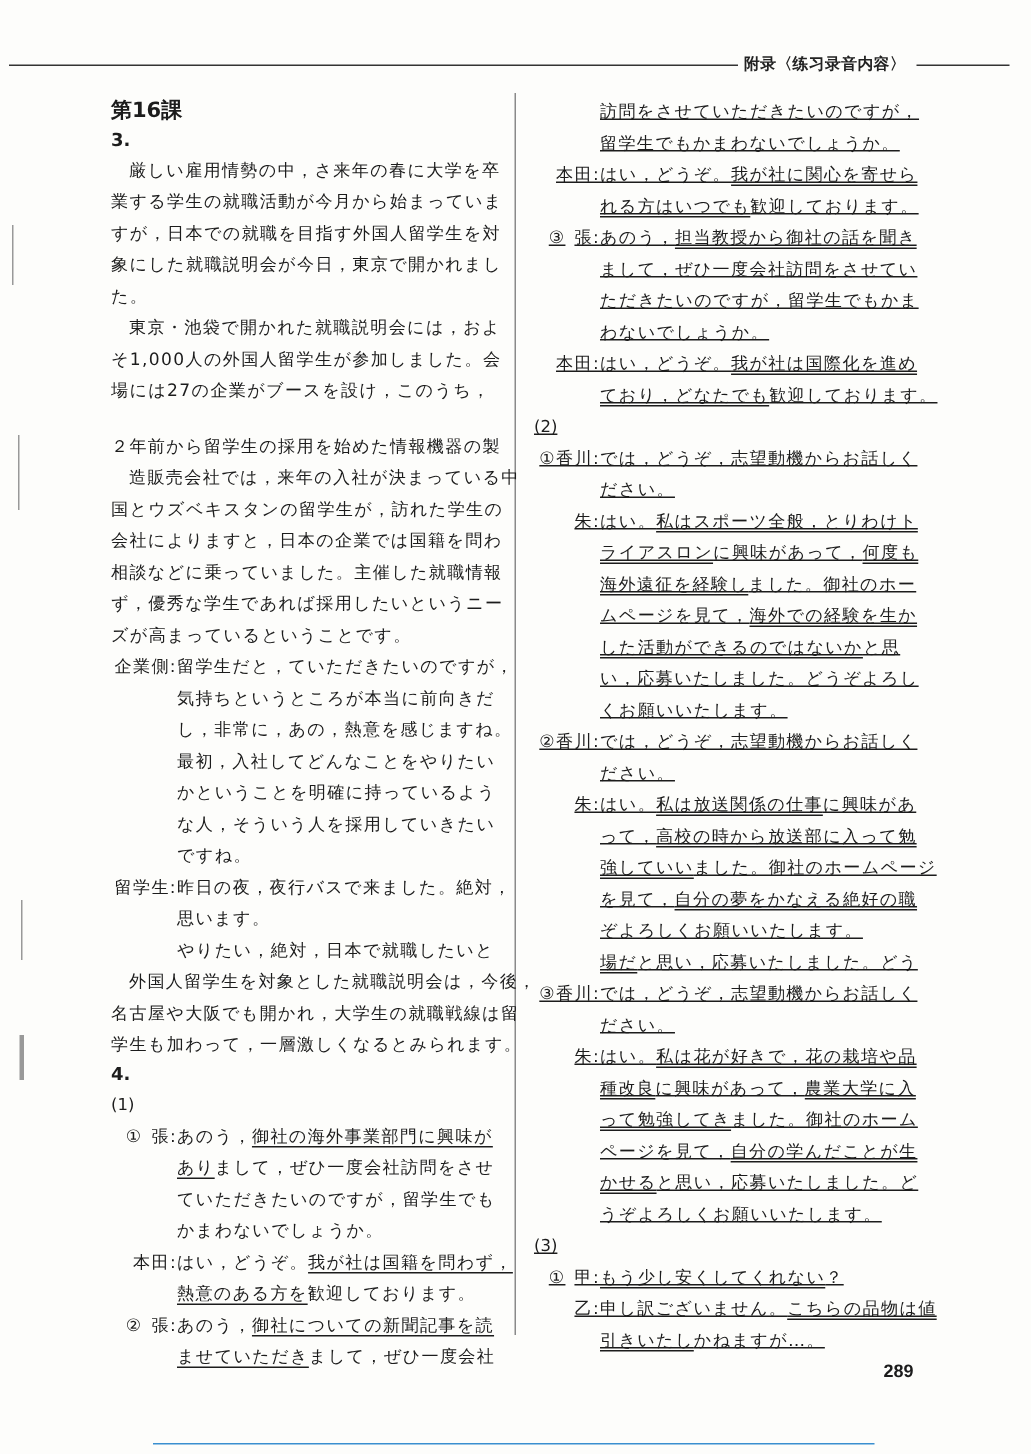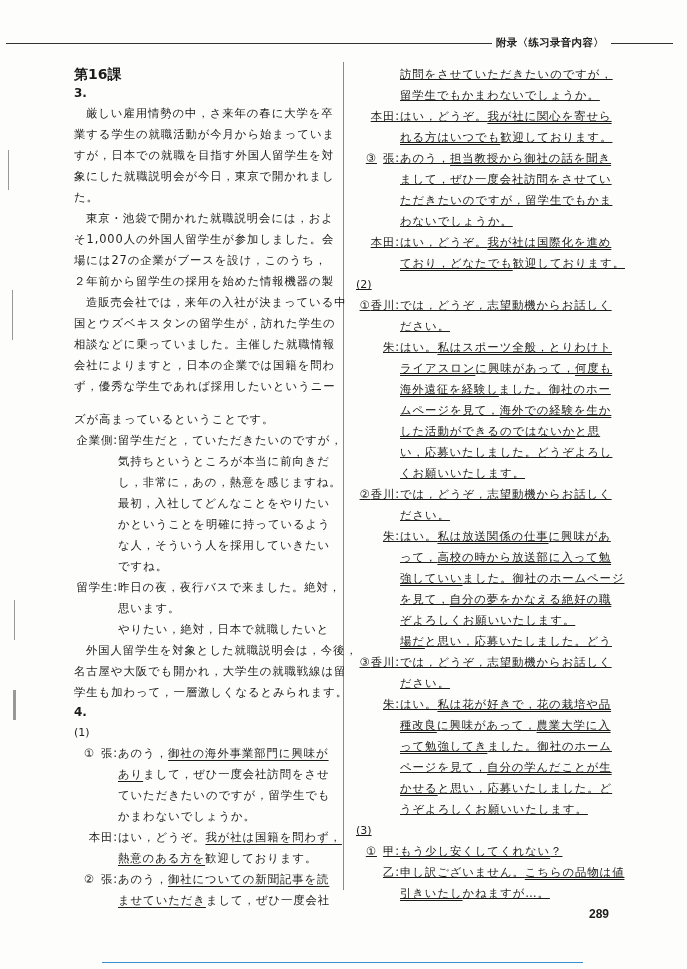--- a/index.html
+++ b/index.html
@@ -47,27 +47,27 @@
       <span class="line" style="text-indent: 1.05em;">厳しい雇用情勢の中，さ来年の春に大学を卒</span>
       <span class="line" style="text-indent: 0px;">業する学生の就職活動が今月から始まっていま</span>
       <span class="line" style="text-indent: 0px;">すが，日本での就職を目指す外国人留学生を対</span>
       <span class="line" style="text-indent: 0px;">象にした就職説明会が今日，東京で開かれまし</span>
       <span class="line" style="text-indent: 0px;">た。</span>
     </div>
   <div class="para" style="text-indent: 0px;">
       <span class="line" style="text-indent: 1.05em;">東京・池袋で開かれた就職説明会には，およ</span>
       <span class="line" style="text-indent: 0px;">そ1,000人の外国人留学生が参加しました。会</span>
       <span class="line" style="text-indent: 0px;">場には27の企業がブースを設け，このうち，</span>
-      <span class="line" style="text-indent: 0px;">２年前から留学生の採用を始めた情報機器の製</span>
+      <span class="line" style="text-indent: 0px; margin-top: 16px;">２年前から留学生の採用を始めた情報機器の製</span>
       <span class="line" style="text-indent: 0px; margin-left: 12px;">造販売会社では，来年の入社が決まっている中</span>
       <span class="line" style="text-indent: 0px;">国とウズベキスタンの留学生が，訪れた学生の</span>
+      <span class="line" style="text-indent: 0px;">会社によりますと，日本の企業では国籍を問わ</span>
       <span class="line" style="text-indent: 0px;">相談などに乗っていました。主催した就職情報</span>
-      <span class="line" style="text-indent: 0px;">会社によりますと，日本の企業では国籍を問わ</span>
       <span class="line" style="text-indent: 0px;">ず，優秀な学生であれば採用したいというニー</span>
-      <span class="line" style="text-indent: 0px; margin-top: 12px;">ズが高まっているということです。</span>
+      <span class="line" style="text-indent: 0px;">ズが高まっているということです。</span>
     </div>
   <div>
       <div class="dlg">
         <span class="spk" style="width: 44px;">企業側:</span>
         <div class="txt">
           <span class="line">留学生だと，ていただきたいのですが，</span>
           <span class="line">気持ちというところが本当に前向きだ</span>
           <span class="line">し，非常に，あの，熱意を感じますね。</span>
           <span class="line">最初，入社してどんなことをやりたい</span>
           <span class="line">かということを明確に持っているよう</span>

